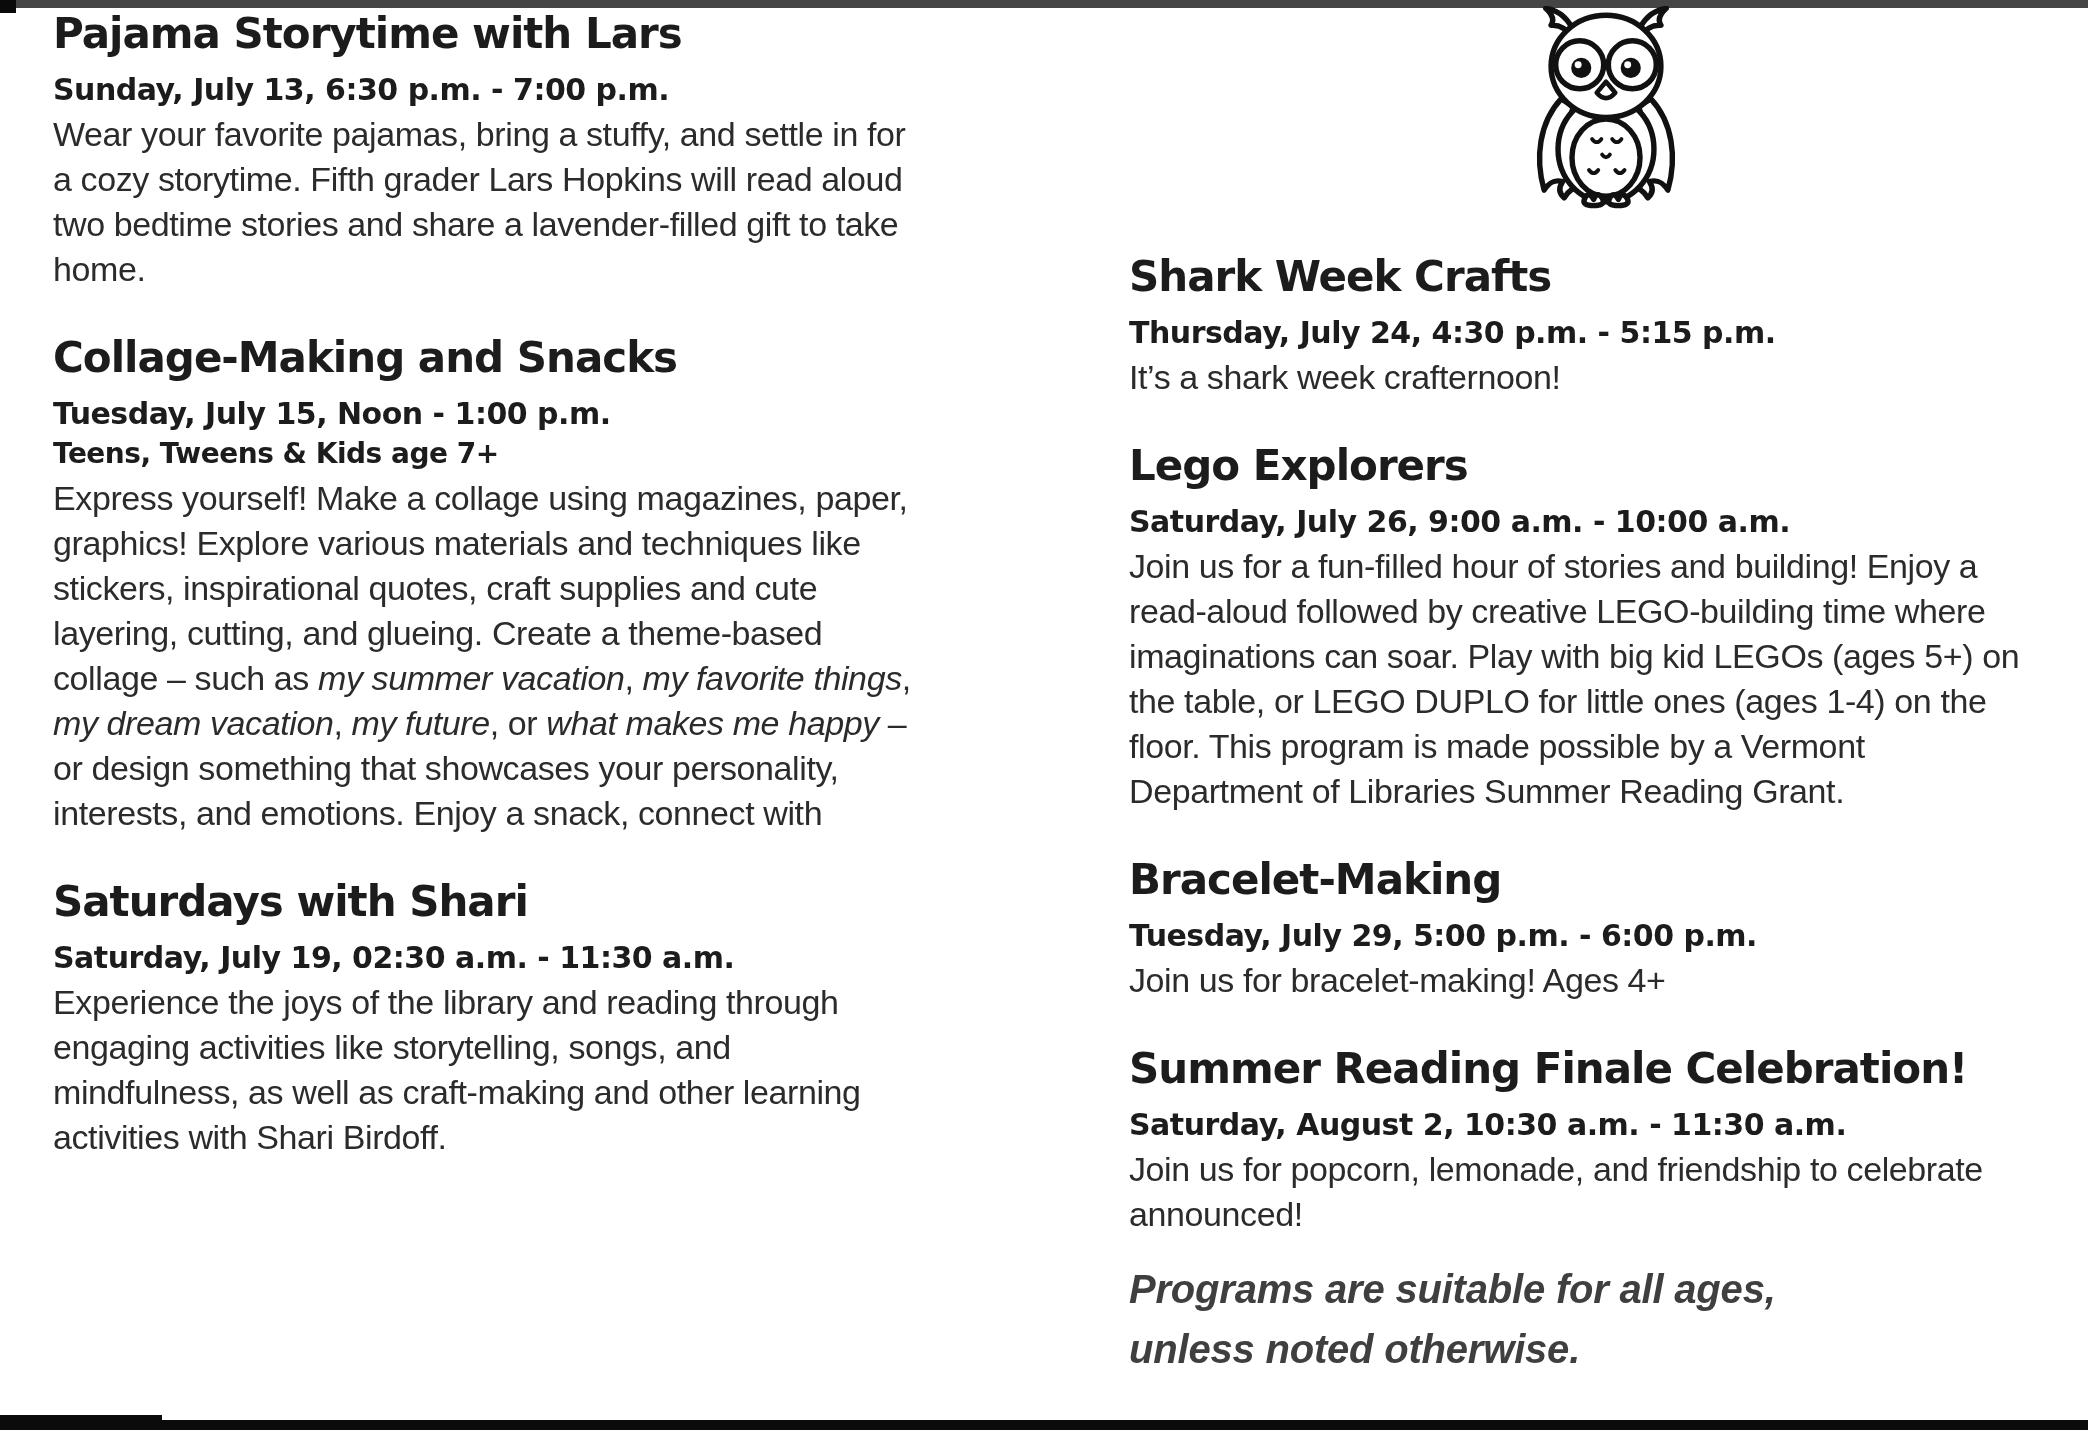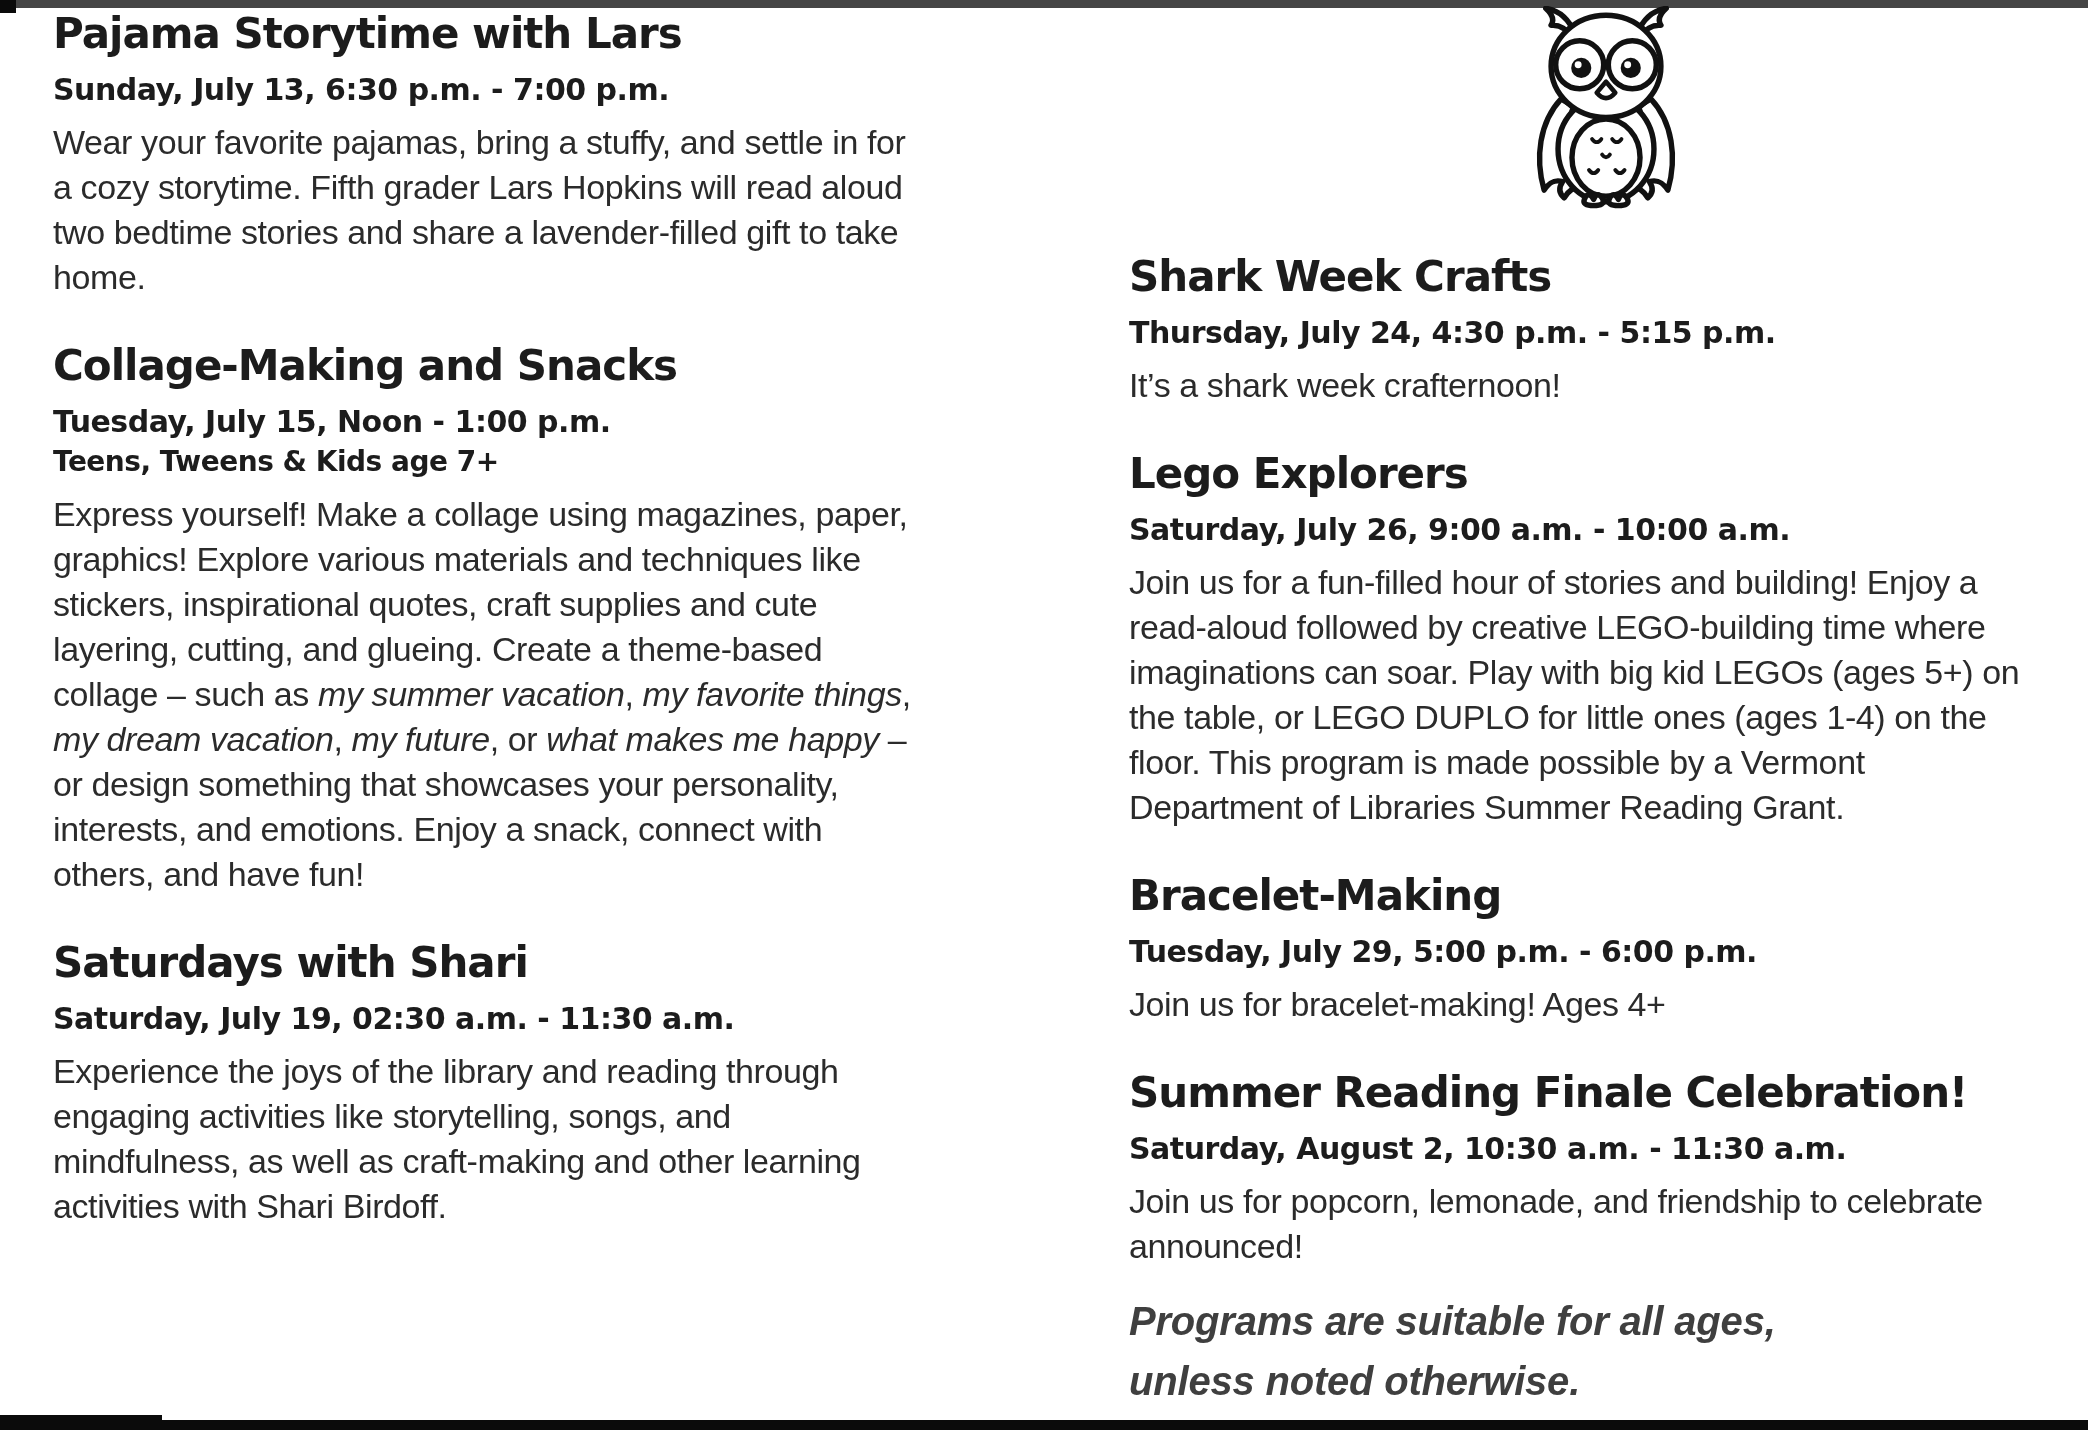--- a/index.html
+++ b/index.html
@@ -17,21 +17,21 @@
   .col{position:absolute;top:0;}
   .col-left{left:53px;width:1005px;}
   .col-right{left:1129px;width:993px;}
   .h{font-family:"DejaVu Sans",sans-serif;font-weight:800;font-size:42px;line-height:48px;
      letter-spacing:-1px;color:var(--c-head);margin-top:42px;}
   .h.first{margin-top:10px;}
   .date{font-family:"DejaVu Sans",sans-serif;font-weight:700;font-size:30px;line-height:40px;
         letter-spacing:-0.5px;color:var(--c-head);margin-top:12px;}
   .aud{font-family:"DejaVu Sans",sans-serif;font-weight:700;font-size:28px;line-height:40px;
        letter-spacing:-0.5px;color:var(--c-head);}
-  .bodyl{margin-top:10px;}
+  .bodyl{margin-top:2px;}
   .line{font-size:34px;line-height:45px;letter-spacing:-0.4px;color:var(--c-body);white-space:nowrap;}
   .line .b{font-weight:400;}
   .line .i{font-style:italic;}
   .owl{display:block;margin:6px 0 0 398px;}
   .footer{margin-top:22px;}
   .footer-line{font-weight:700;font-style:italic;font-size:40px;line-height:60px;
                letter-spacing:-0.2px;color:var(--c-footer);white-space:nowrap;}
 </style>
 </head>
 <body>
@@ -58,21 +58,20 @@
     <div class="aud">Teens, Tweens &amp; Kids age 7+</div>
     <div class="bodyl">
         <div class="line"><span>Express yourself! Make a collage using magazines, paper,</span></div>
         <div class="line"><span>graphics! Explore various materials and techniques like</span></div>
         <div class="line"><span>stickers, inspirational quotes, craft supplies and cute</span></div>
         <div class="line"><span>layering, cutting, and glueing. Create a theme-based</span></div>
         <div class="line"><span>collage – such as </span><span class="i">my summer vacation</span><span>, </span><span class="i">my favorite things</span><span>,</span></div>
         <div class="line"><span class="i">my dream vacation</span><span>, </span><span class="i">my future</span><span>, or </span><span class="i">what makes me happy</span><span> –</span></div>
         <div class="line"><span>or design something that showcases your personality,</span></div>
         <div class="line"><span>interests, and emotions. Enjoy a snack, connect with</span></div>
-        <div class="line"><span>others, and have fun!</span></div>
       </div>
   </section>
 
   <section>
     <h2 class="h">Saturdays with Shari</h2>
     <div class="date">Saturday, July 19, 02:30 a.m. - 11:30 a.m.</div>
     <div class="bodyl">
         <div class="line"><span>Experience the joys of the library and reading through</span></div>
         <div class="line"><span>engaging activities like storytelling, songs, and</span></div>
         <div class="line"><span>mindfulness, as well as craft-making and other learning</span></div>

